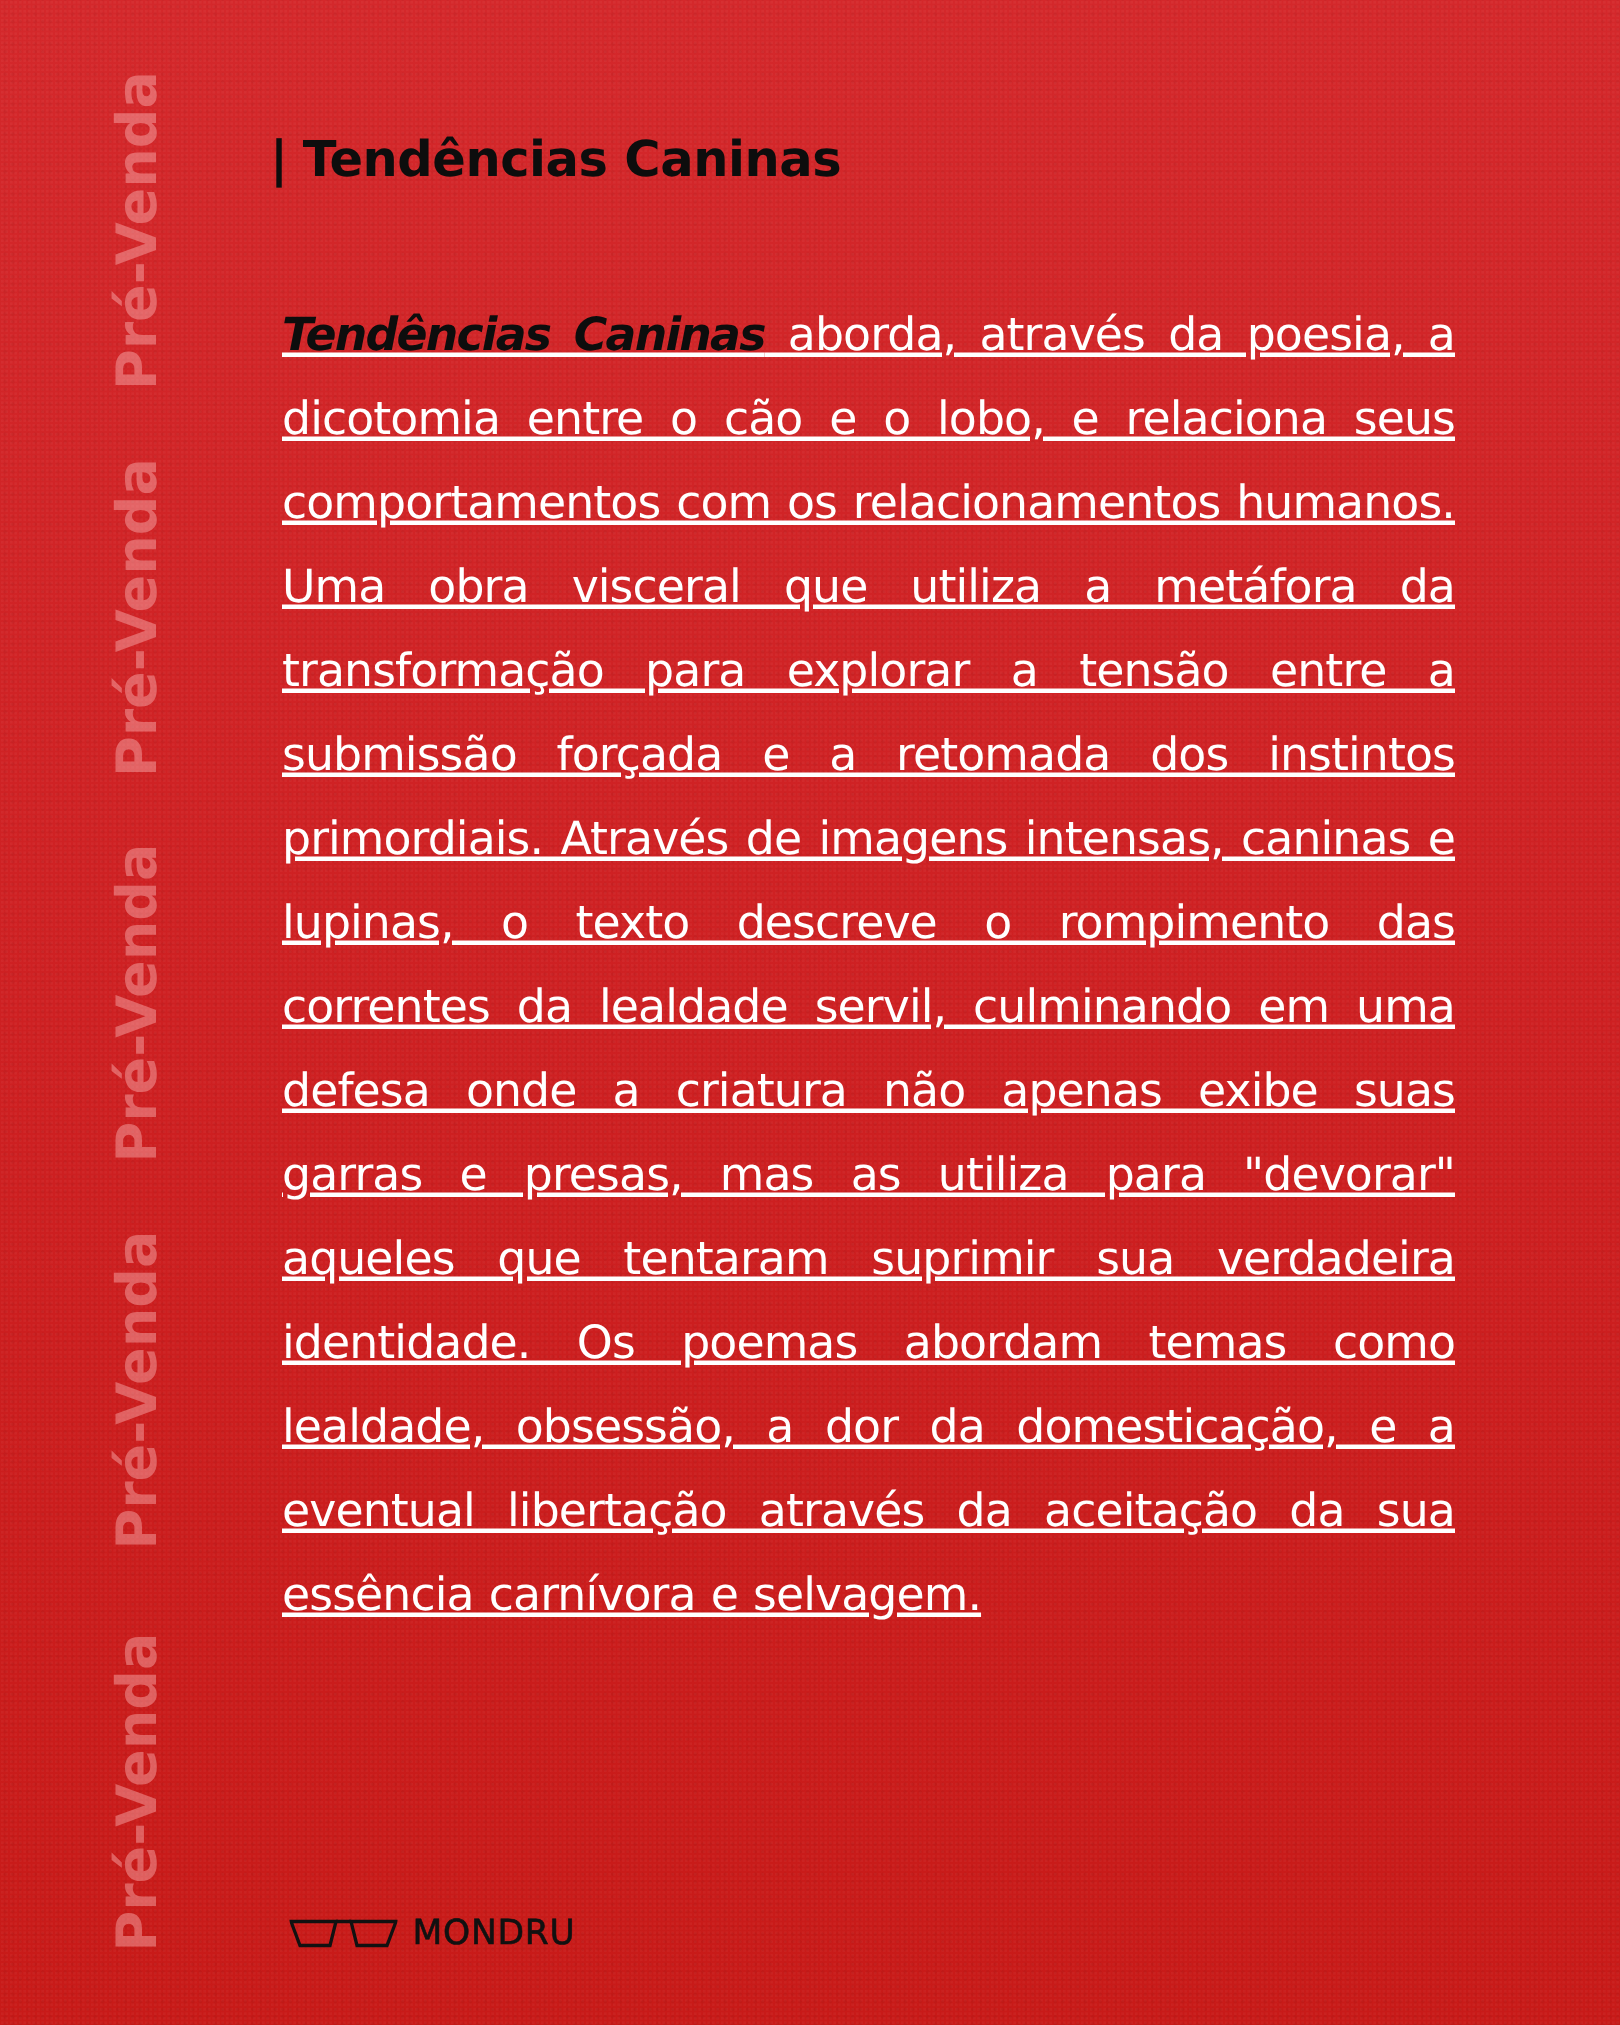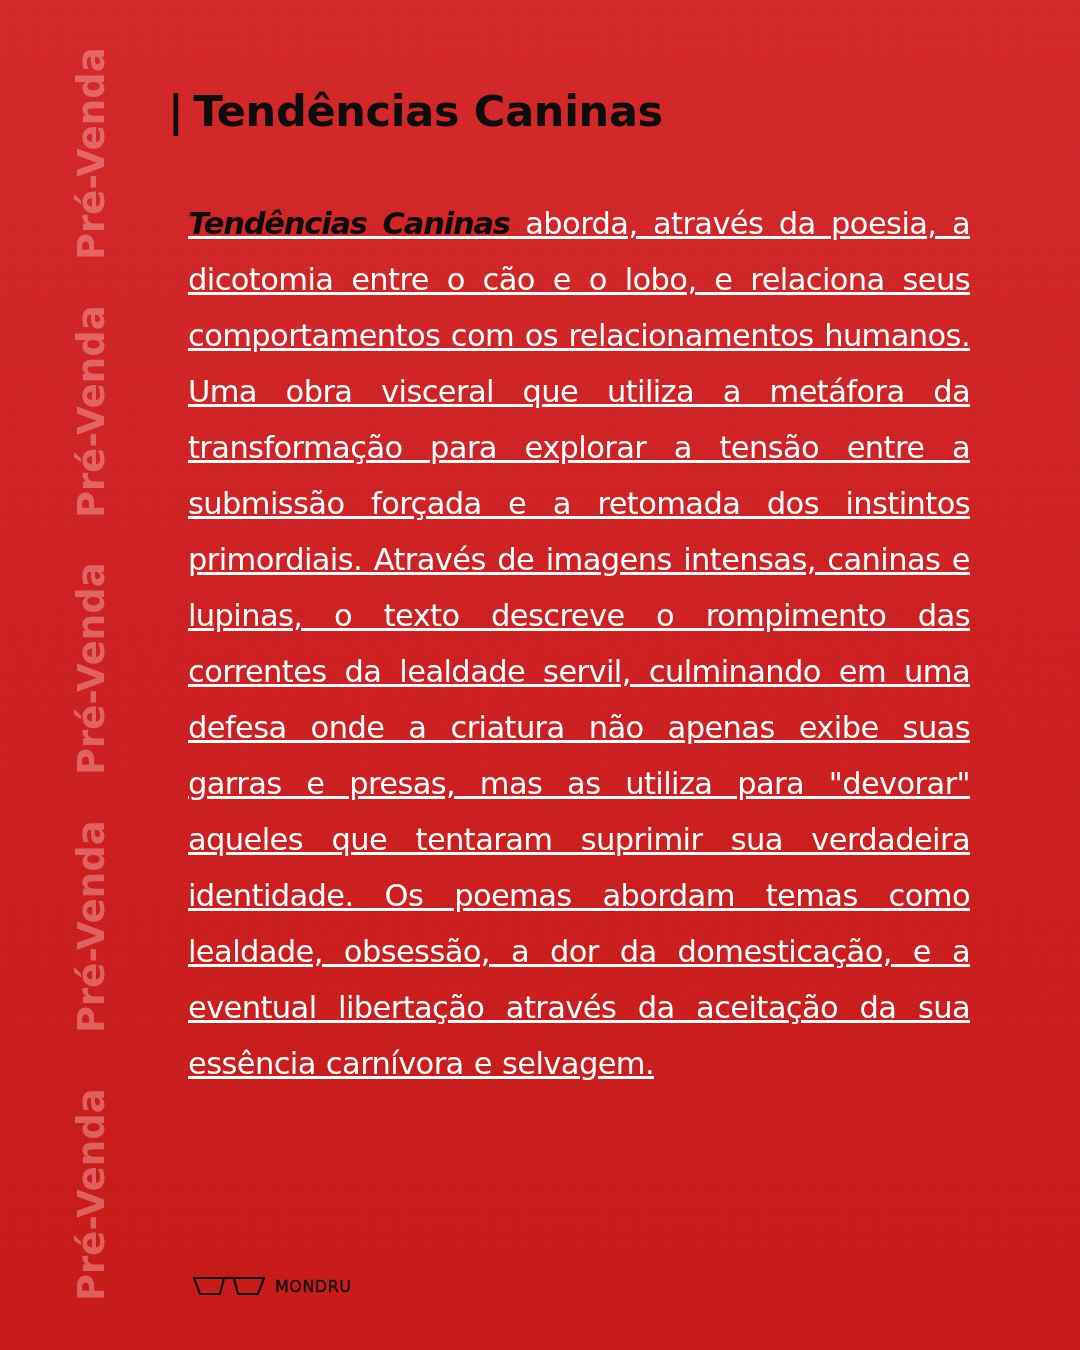--- a/index.html
+++ b/index.html
@@ -32,26 +32,26 @@
       font-weight: bold;
       font-size: 37px;
       letter-spacing: 0px;
       white-space: nowrap;
       line-height: 1;
       width: 215px;
     }
     
     .heading {
       position: absolute;
-      left: 168px;
+      left: 180px;
       top: 86px;
       color: #0d0d0d;
       font-family: "DejaVu Sans", sans-serif;
       font-weight: bold;
-      font-size: 43px;
+      font-size: 33px;
       letter-spacing: -0.3px;
       white-space: nowrap;
     }
     .heading .bar { margin-right: 10px; }
     
     .body-text {
       position: absolute;
       left: 188px;
       top: 196px;
       width: 782px;
@@ -77,21 +77,21 @@
       left: 193px;
       top: 1276px;
       display: flex;
       align-items: center;
       gap: 10px;
       color: #111111;
     }
     .logo svg { display: block; }
     .logo-text {
       font-family: "DejaVu Sans", sans-serif;
-      font-size: 16px;
+      font-size: 23px;
       font-weight: normal;
       letter-spacing: 0.5px;
       color: #111;
       -webkit-text-stroke: 0.4px #111;
     }
   </style>
 </head>
 <body>
 
 <div class="grain"></div>

